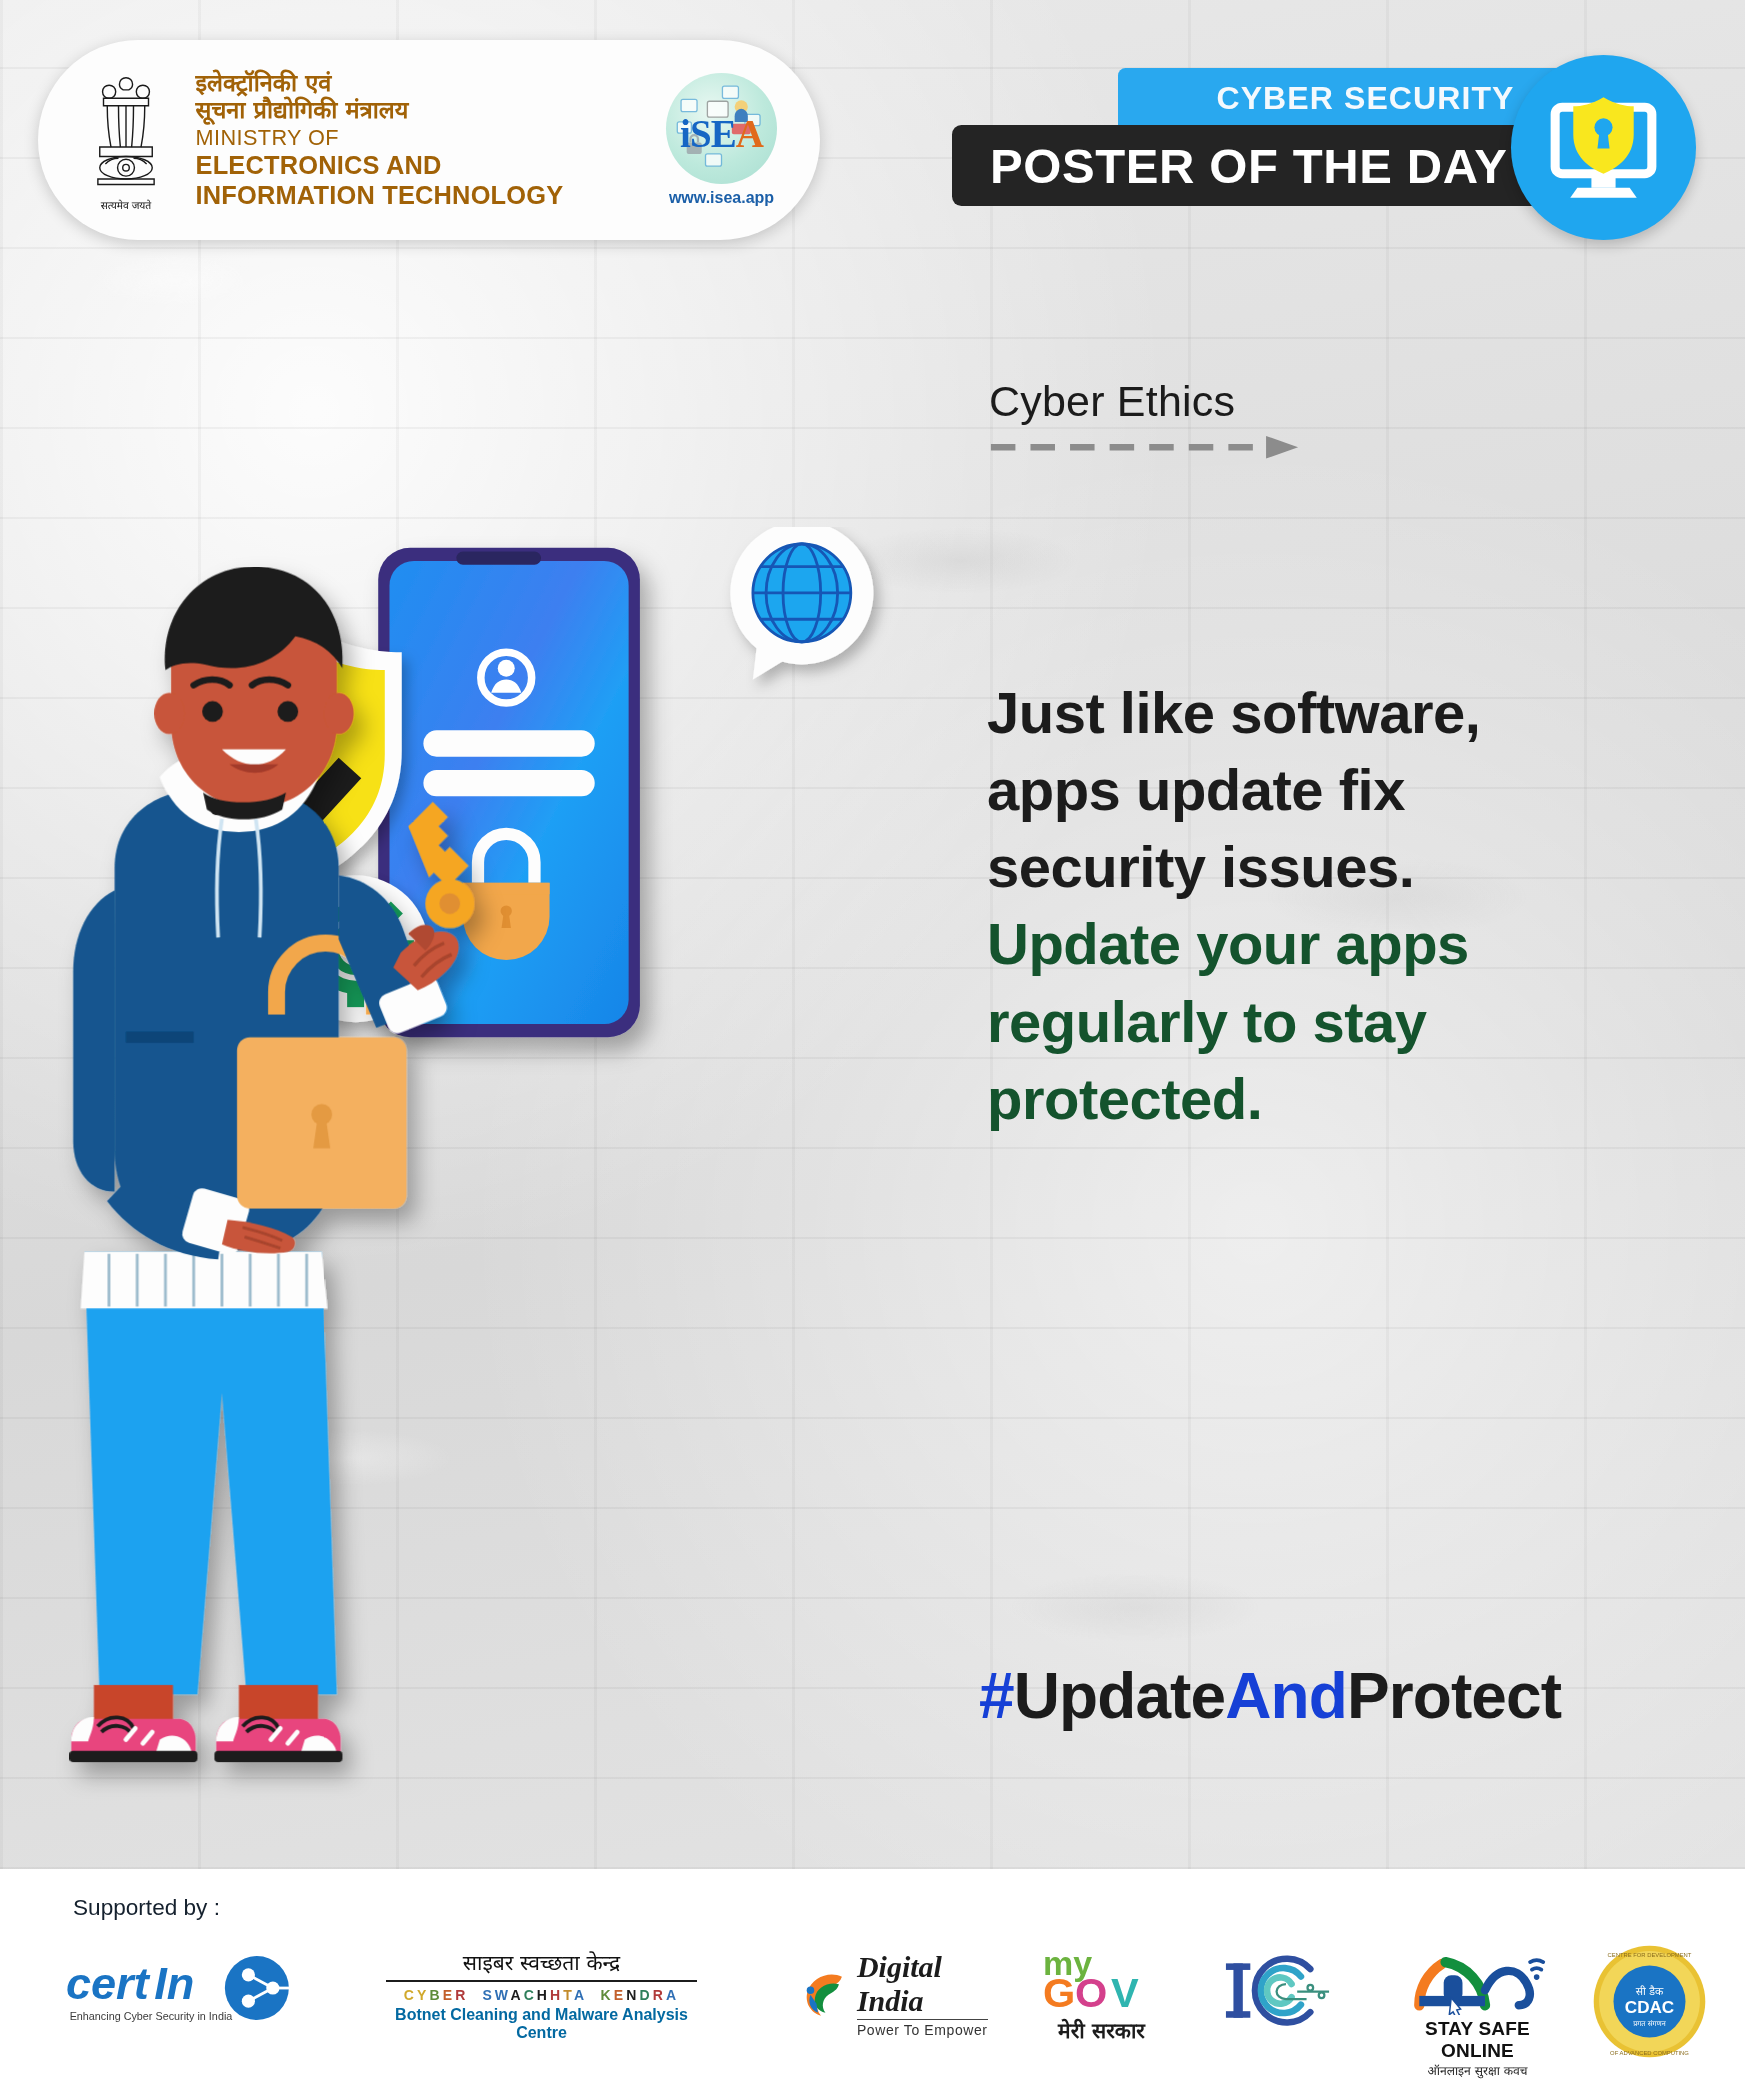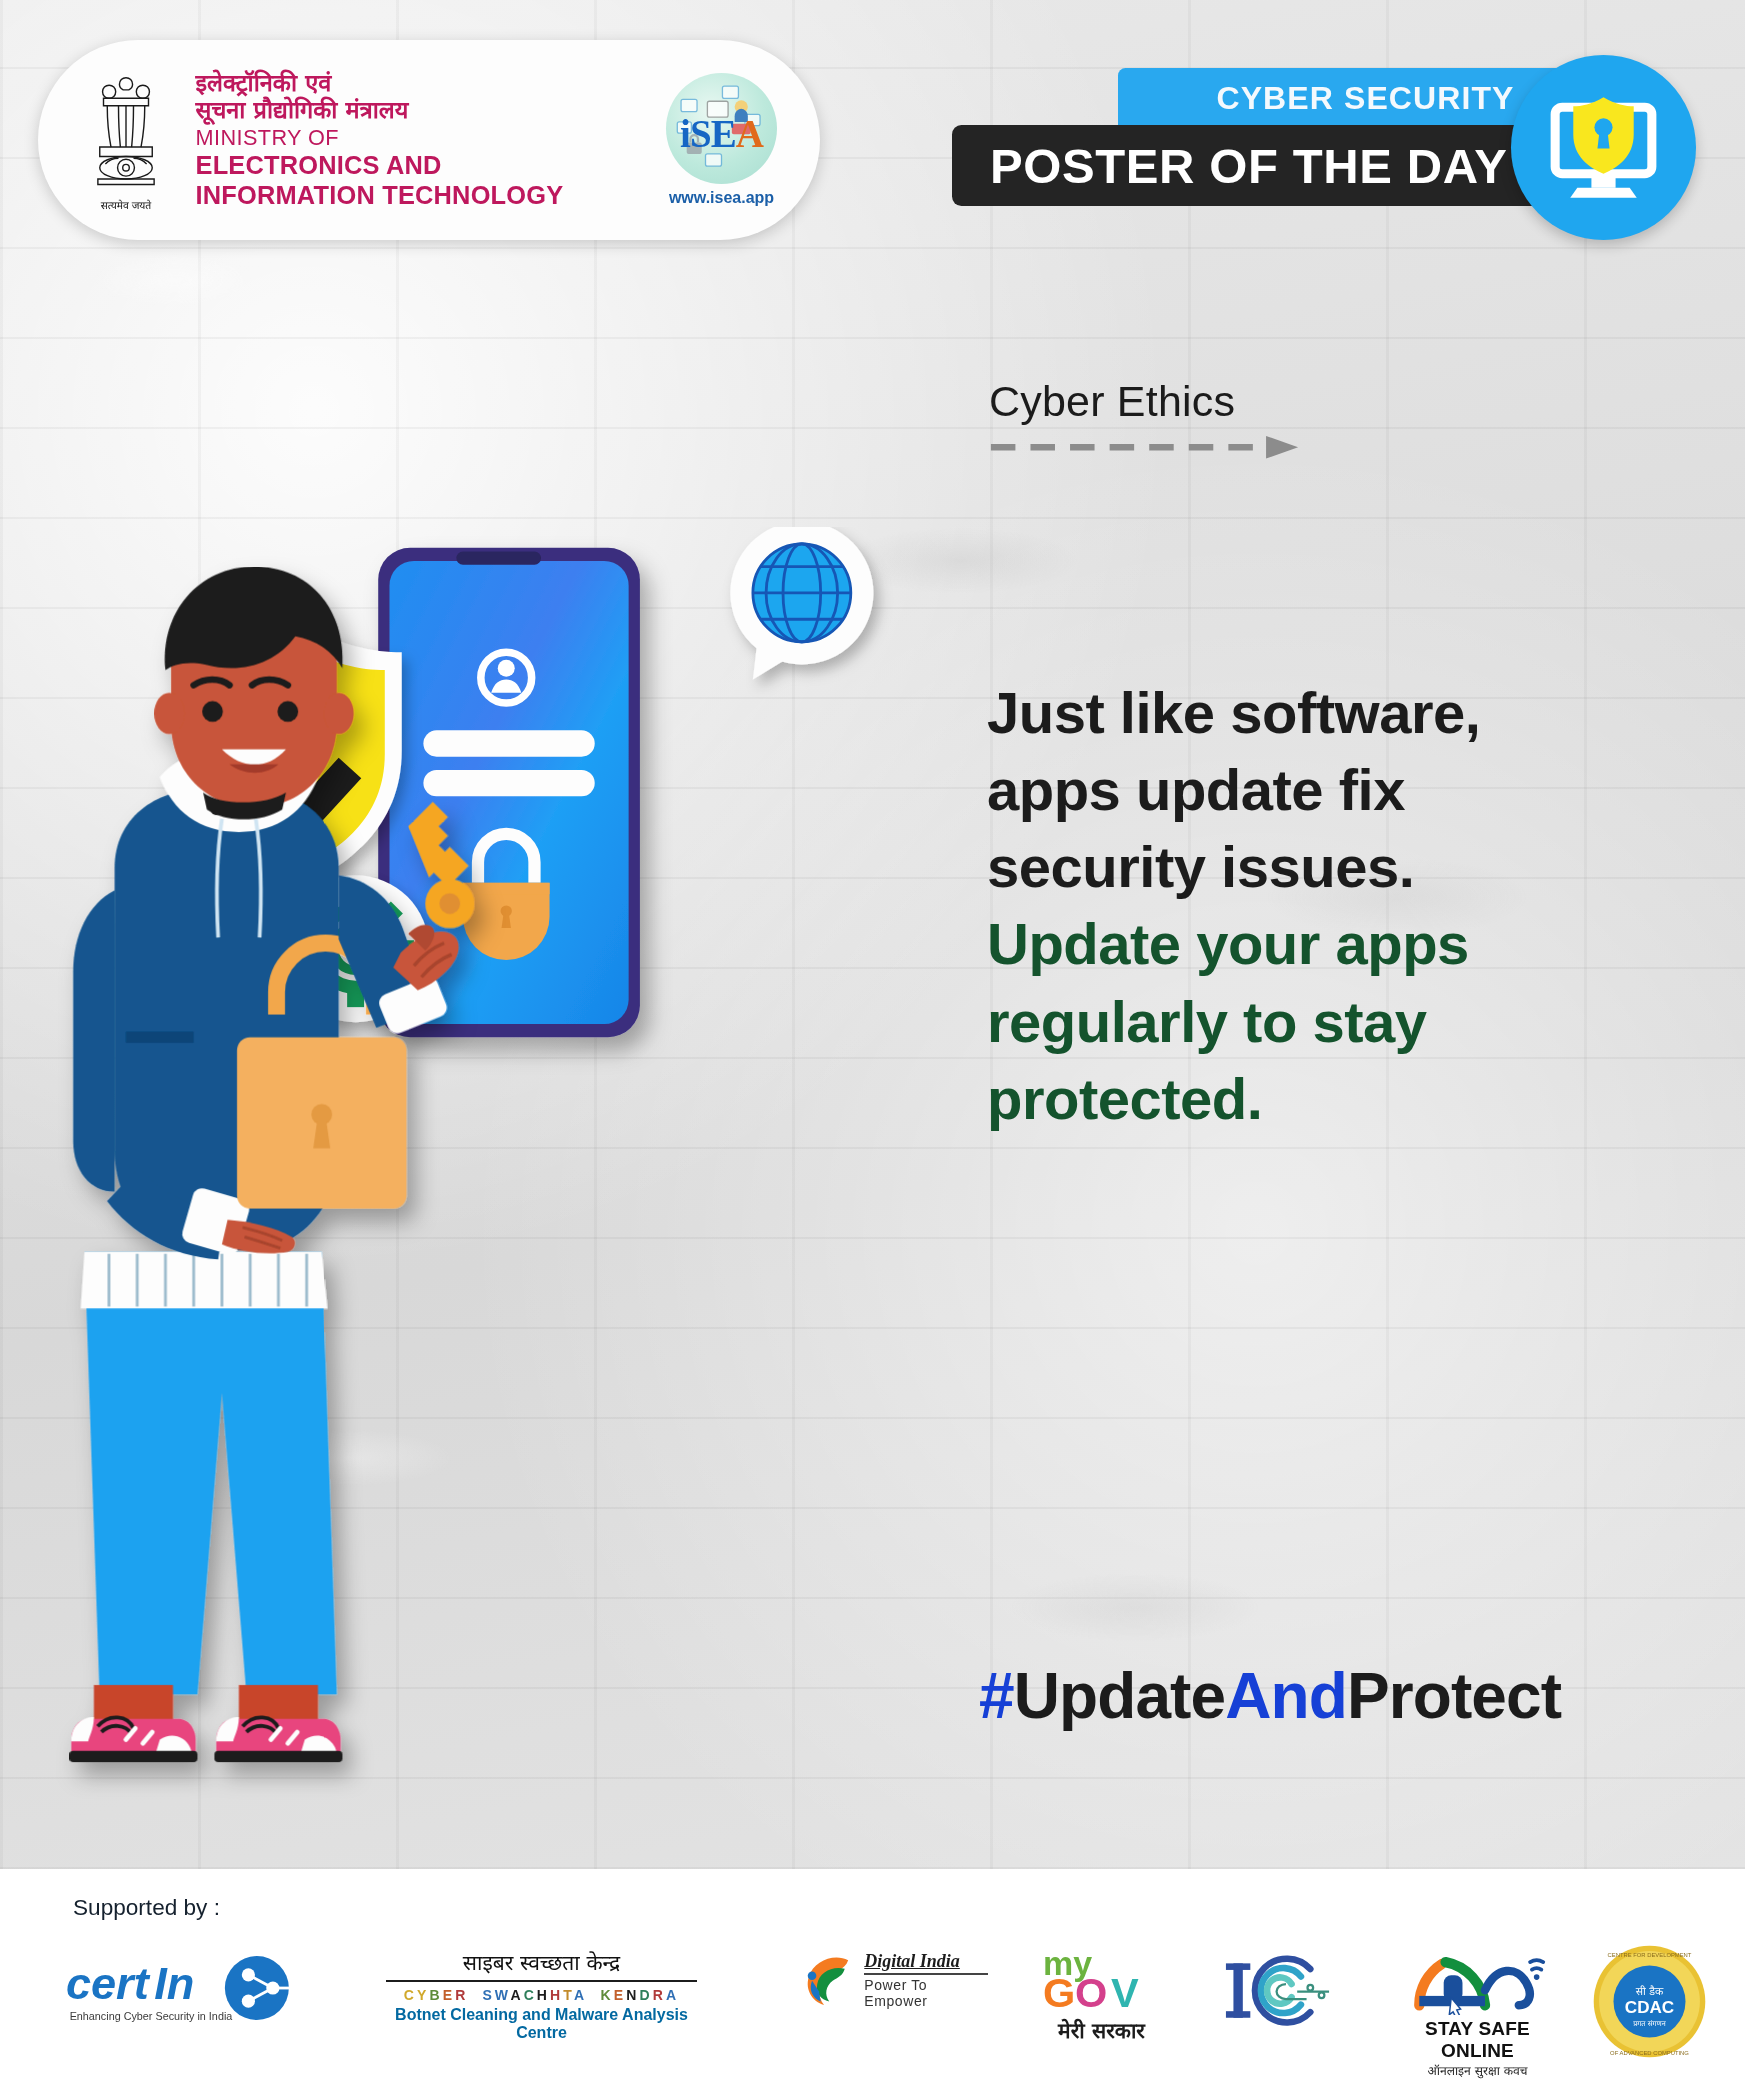--- a/index.html
+++ b/index.html
@@ -39,21 +39,21 @@
     width: 782px; height: 200px;
     background: #fdfdfd; border-radius: 100px;
     display: flex; align-items: center; gap: 24.5px; padding: 0 43px;
     box-shadow: 0 3.8px 15px rgba(0,0,0,.18);
   }
   .emblem { width: 90px; height: 141px; flex: 0 0 90px; position: relative; }
   .emblem-txt {
     position:absolute; bottom:-1.9px; left:50%; transform:translateX(-50%);
     font-size: 10.4px; color:#111; white-space:nowrap;
   }
-  .meity-lines { line-height: 1.18; color: #be185d; }
+  .meity-lines { line-height: 1.18; color: #a16207; }
   .meity-lines .hi { font-size: 23.5px; font-weight: 700; }
   .meity-lines .min { font-size: 21.7px; letter-spacing: 0.4px; }
   .meity-lines .big { font-size: 25.4px; font-weight: 800; letter-spacing: 0.2px; }
   .isea-wrap { margin-left: auto; text-align: center; }
   .isea-circle {
     width: 111px; height: 111px; border-radius: 50%;
     background: radial-gradient(circle at 40% 35%, #e9f8f2 0%, #bde9dc 55%, #a7ddd0 100%);
     position: relative; margin: 0 auto; overflow: hidden;
   }
   .isea-text {
@@ -106,21 +106,21 @@
   .illus { position:absolute; left: 28px; top: 527px; width: 932px; height: 1318px; }
 
   
   .footer { position:absolute; left:0; top:1869px; width:1721px; height:226px; background:#fff; }
   .supported { position:absolute; left: 73px; top: 26px; font-size: 22.6px; color:#15212e; }
   .logo-row { position:absolute; left: 56px; top: 68px; width: 1657px; height: 132px; }
   .logo { position:absolute; top: 0; }
   .csk-hi { font-size: 21px; color:#111; font-family:"DejaVu Sans", sans-serif; }
   .csk-en { font-size: 14px; letter-spacing: 3.1px; font-weight: 700; }
   .csk-sub { font-size: 16px; font-weight: 700; color:#0369a1; }
-  .di-name { font-size: 18px; font-style: italic; font-weight: 700; color:#1c1c1c; font-family:"Liberation Serif", serif;text-decoration:underline;}
+  .di-name { font-size: 30px; font-style: italic; font-weight: 700; color:#1c1c1c; font-family:"Liberation Serif", serif;}
   .di-sub { font-size: 14px; color:#333; letter-spacing: 0.6px; }
   .mygov-hi { font-size: 21px; font-weight:700; color:#1c1c1c; font-family:"DejaVu Sans", sans-serif; }
   .sso-en { font-size: 19px; font-weight: 800; color:#111; letter-spacing:0.2px; }
   .sso-hi { font-size: 12.2px; color:#222; font-family:"DejaVu Sans", sans-serif; }
 </style>
 </head>
 <body>
 
 <div id="poster-root">
 

